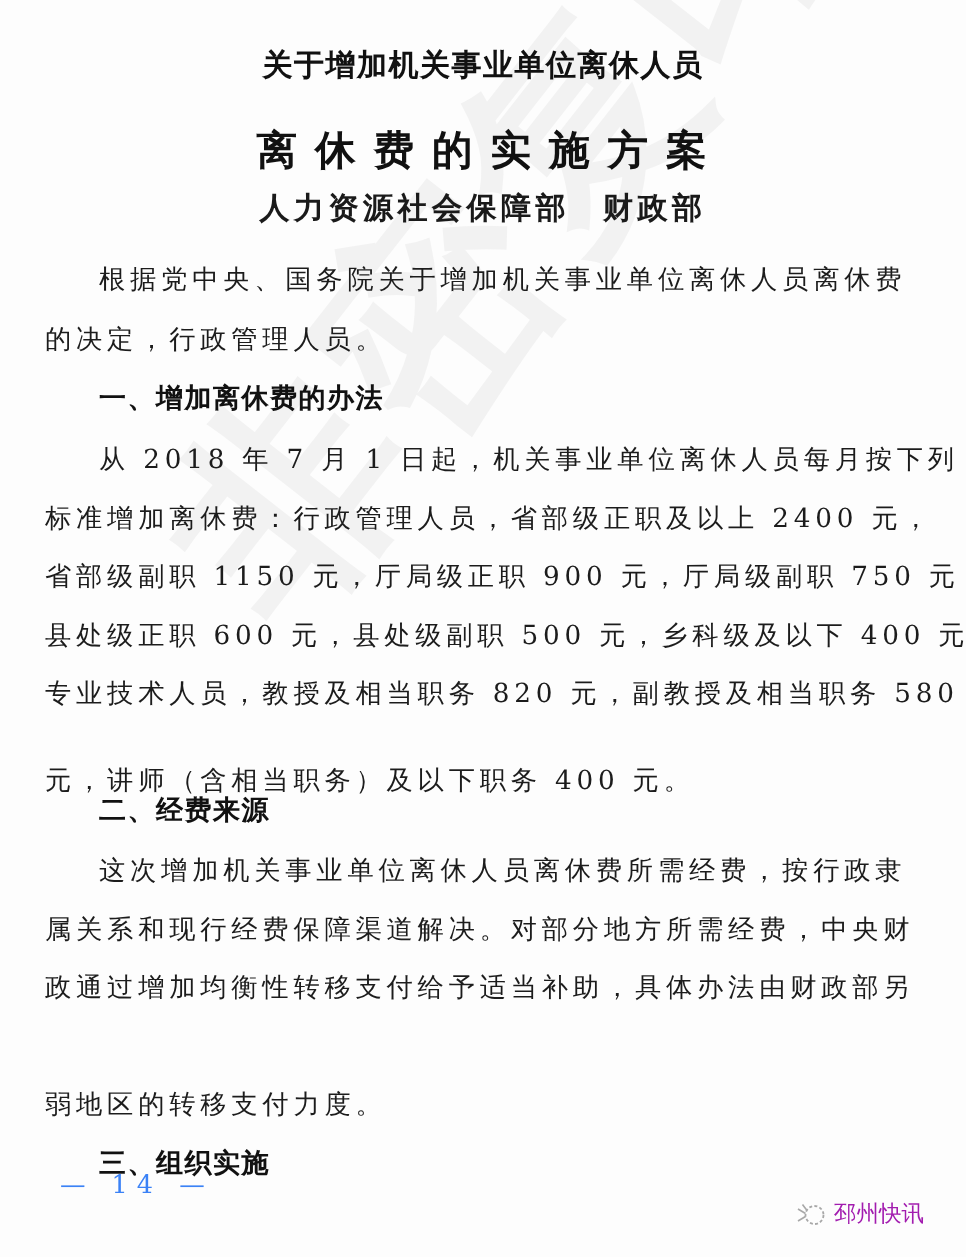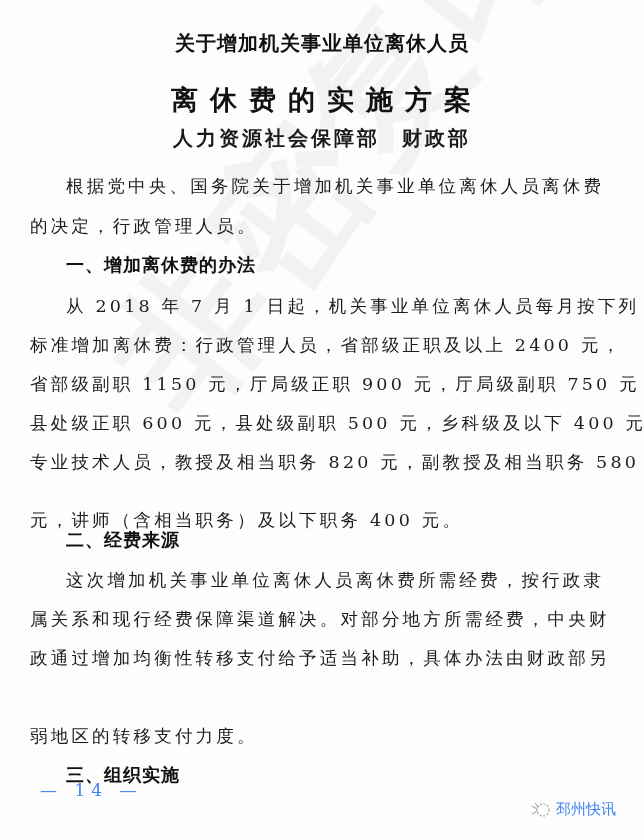--- a/index.html
+++ b/index.html
@@ -94,21 +94,21 @@
       letter-spacing: 6px;
       color: #3b82f6;
     }
     .source-mark {
       position: absolute;
       left: 530px;
       top: 800px;
       display: flex;
       align-items: center;
       gap: 4px;
-      color: #3b82f6;
+      color: #a21caf;
       font-size: 15px;
       font-family: "DejaVu Sans", sans-serif;
     }
     .source-mark svg { display: block; }
   </style>
 </head>
 <body>
 
 <div class="page">
 

